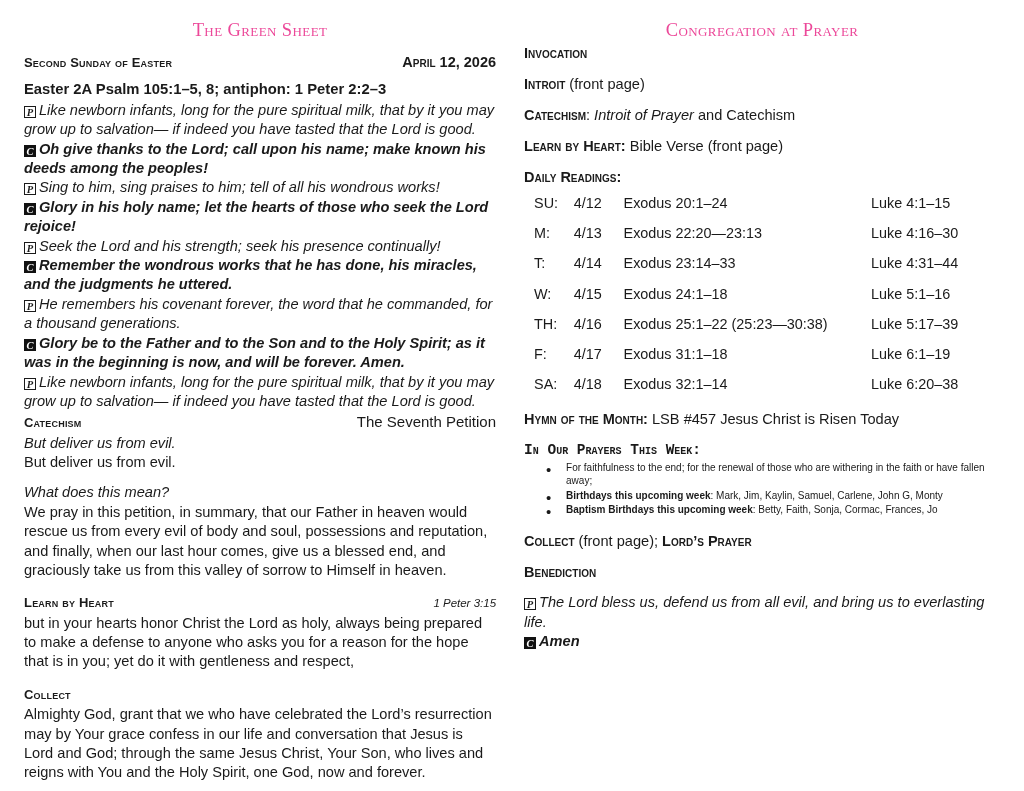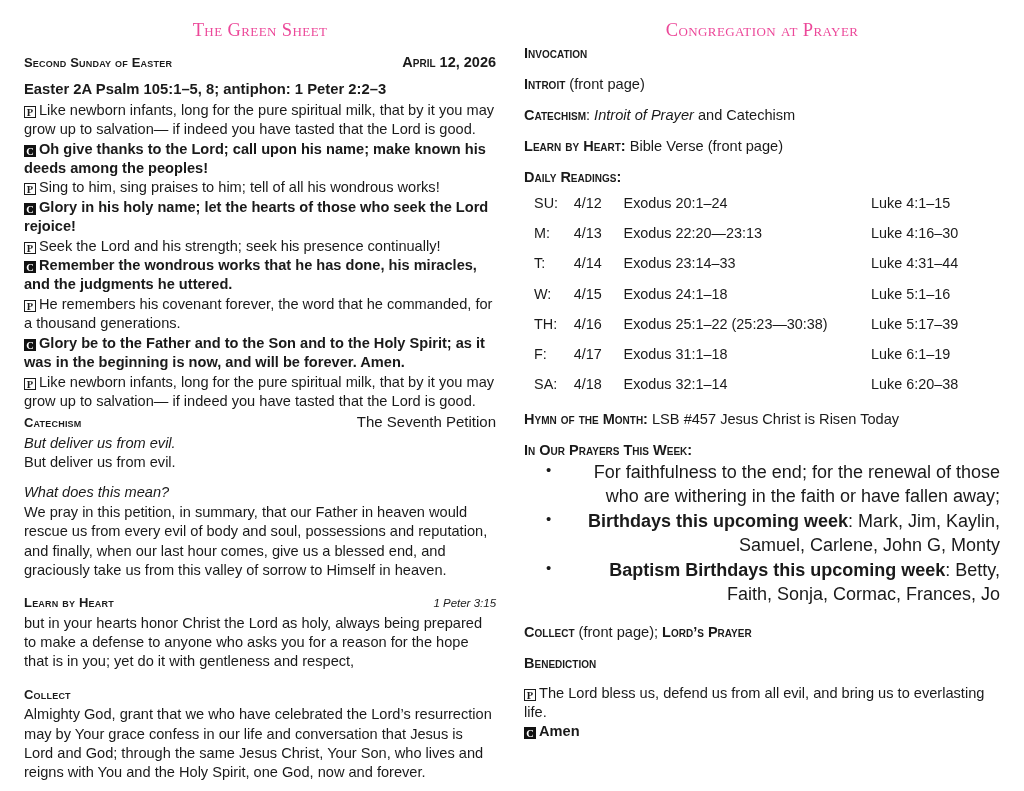--- a/index.html
+++ b/index.html
@@ -112,21 +112,21 @@
   .mk-p {
     border: 1px solid #1a1a1a;
     background: #ffffff;
     color: #1a1a1a;
   }
   .mk-c {
     background: #111111;
     color: #ffffff;
     border: 1px solid #111111;
   }
-  .verse { font-size: 14.6px; line-height: 1.33; margin: 0; }
+  .verse { font-size: 14.6px; line-height: 1.33; margin: 0; font-style: italic; }
   .verse.c { font-weight: bold; }
 
   
   .line {
     font-size: 14.6px;
     line-height: 1.3;
     margin: 0 0 12px 0;
   }
   .line .lbl {
     font-weight: bold;
@@ -152,26 +152,25 @@
   .readings td.ot { width: 250px; }
   .readings td.nt { width: 130px; }
 
   
   ul.bullets {
     margin: 0 0 0 0;
     padding: 0 0 0 22px;
     list-style: none;
   }
   ul.bullets li {
-    font-size: 18px;
+    font-size: 10px;
     line-height: 1.33;
     margin: 0 0 1px 0;
     padding-left: 20px;
     position: relative;
-    text-align: right;
   }
   ul.bullets li:before {
     content: "\2022";
     position: absolute;
     left: 0;
     top: -1px;
     font-size: 15px;
   }
   ul.bullets li b { font-weight: bold; }
 </style>
@@ -285,21 +284,21 @@
           <td class="date">4/18</td>
           <td class="ot">Exodus 32:1–14</td>
           <td class="nt">Luke 6:20–38</td>
         </tr>
       </tbody>
     </table>
 
     <p class="line" style="margin-top:10px;"><span class="lbl">Hymn of the Month:</span><span> LSB #457 Jesus Christ is Risen Today</span></p>
 
 
-    <p class="line" style="margin-bottom:1px;"><span class="lbl">In Our Prayers This Week:</span></p>
+    <p class="line" style="margin-bottom:1px;font-family:Liberation Mono, monospace;"><span class="lbl">In Our Prayers This Week:</span></p>
 
     <ul class="bullets">
       <li><span>For faithfulness to the end; for the renewal of those who are withering in the faith or have fallen away;</span></li>
       <li><b>Birthdays this upcoming week</b><span>: Mark, Jim, Kaylin, Samuel, Carlene, John G, Monty</span></li>
       <li><b>Baptism Birthdays this upcoming week</b><span>: Betty, Faith, Sonja, Cormac, Frances, Jo</span></li>
     </ul>
 
     <div class="sp-lg"></div>
 
     <p class="line"><span class="lbl">Collect</span><span> (front page); </span><span class="lbl">Lord’s Prayer</span></p>

